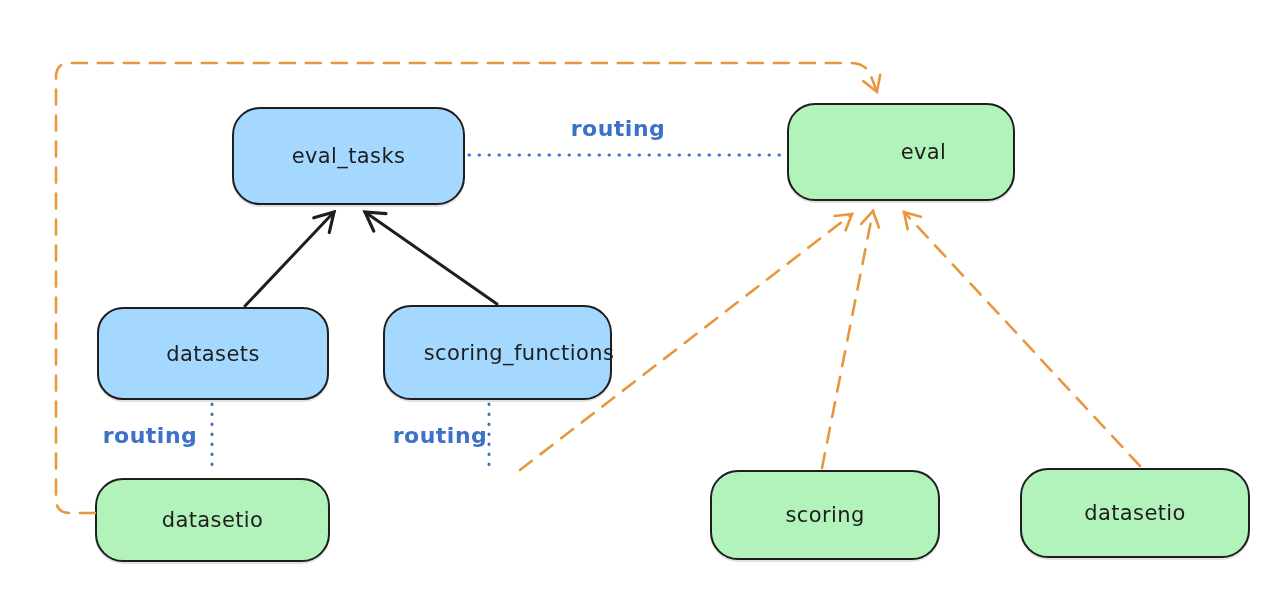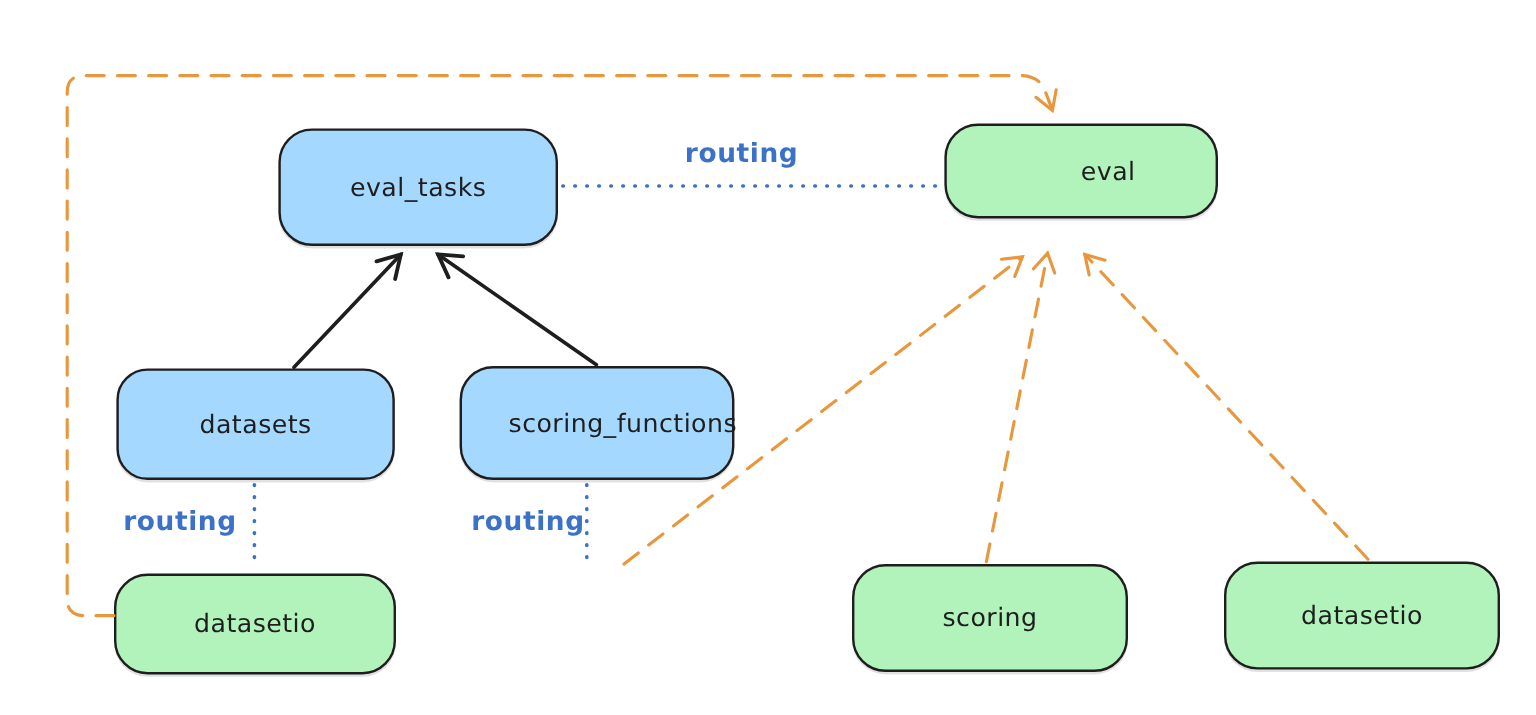--- a/index.html
+++ b/index.html
@@ -63,21 +63,21 @@
     <path d="M95 513 L70 513 Q56 513 56 499 L56 77 Q56 63 70 63 L850 63 Q866 63 871 76 L877 92" class="stroke-orange" fill="none" stroke-width="2.6" stroke-linecap="round" stroke-dasharray="15 11" marker-end="url(#ah-orange)"></path>
     <path d="M520 470 L852 214" class="stroke-orange" fill="none" stroke-width="2.6" stroke-linecap="round" stroke-dasharray="15 11" marker-end="url(#ah-orange)"></path>
     <path d="M822 468 L873 211" class="stroke-orange" fill="none" stroke-width="2.6" stroke-linecap="round" stroke-dasharray="15 11" marker-end="url(#ah-orange)"></path>
     <path d="M1140 466 L904 212" class="stroke-orange" fill="none" stroke-width="2.6" stroke-linecap="round" stroke-dasharray="15 11" marker-end="url(#ah-orange)"></path>
   </svg>
 
   <div class="node blue" style="left:232px;top:107px;width:233px;height:98px;">
     <span>eval_tasks</span>
   </div>
 
-  <div class="node green" style="left:787px;top:103px;width:228px;height:79px;padding-left:45px;">
+  <div class="node green" style="left:787px;top:103px;width:228px;height:98px;padding-left:45px;">
     <span>eval</span>
   </div>
 
   <div class="node blue" style="left:97px;top:307px;width:232px;height:93px;border-radius:26px;">
     <span>datasets</span>
   </div>
 
   <div class="node blue" style="left:383px;top:305px;width:229px;height:95px;padding-left:43px;">
     <span>scoring_functions</span>
   </div>

